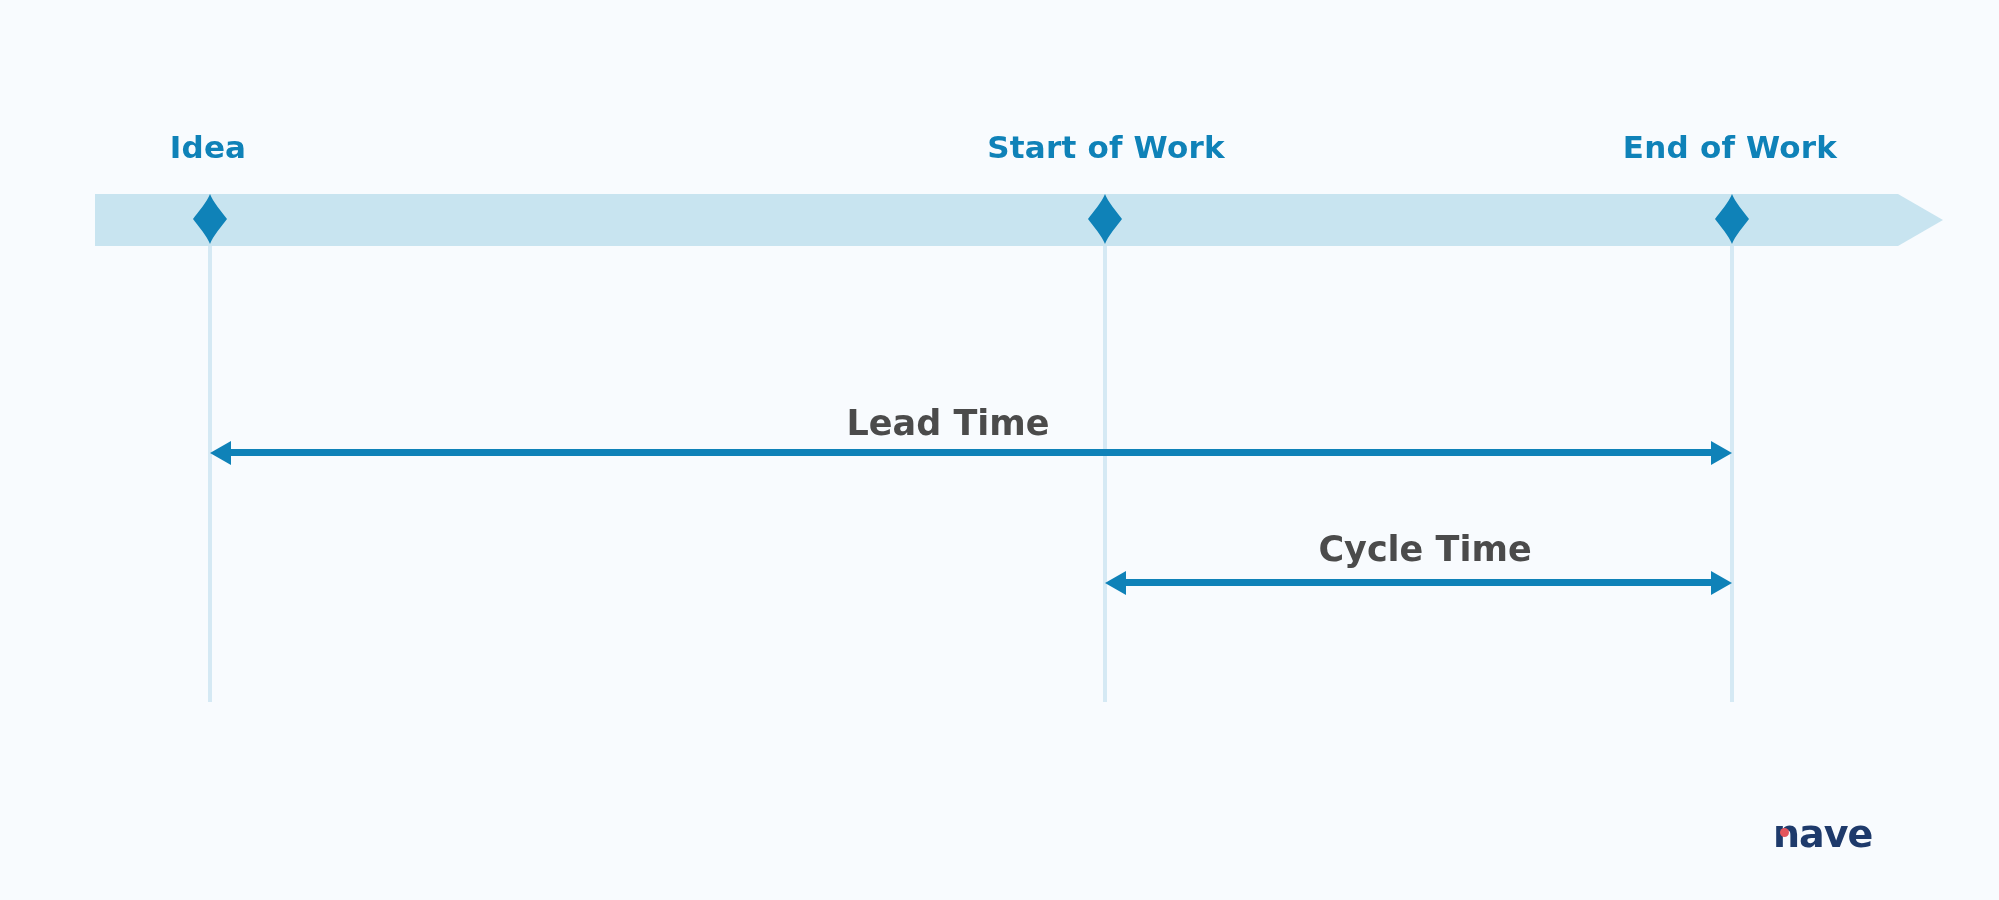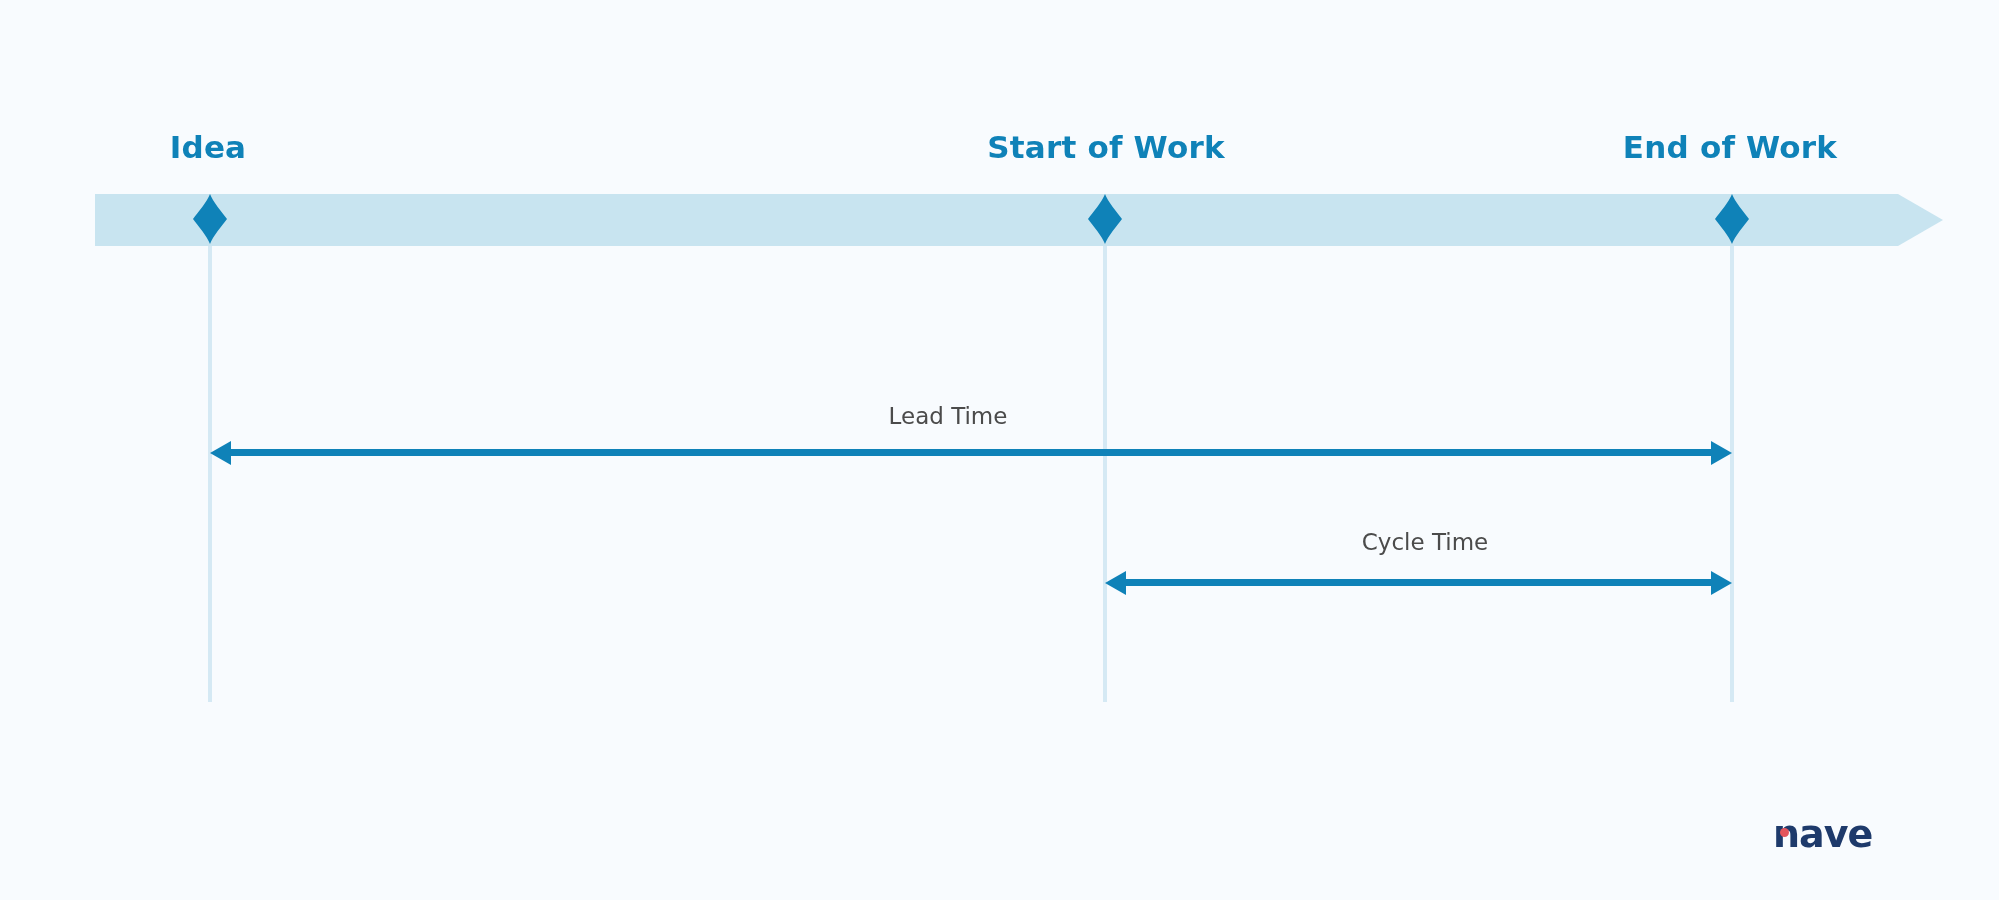--- a/index.html
+++ b/index.html
@@ -105,22 +105,22 @@
     right: 0;
     border-left: 21px solid var(--accent, #0f82b8);
   }
   .arrow-lead  { left: 210px;  top: 441px; width: 1522px; }
   .arrow-cycle { left: 1105px; top: 571px; width: 627px; }
 
   
   .measure-label {
     position: absolute;
     transform: translateX(-50%);
-    font-size: 23px;
-    font-weight: 400;
+    font-size: 35px;
+    font-weight: 700;
     color: var(--measure-text, #4b4b4b);
     white-space: nowrap;
   }
   .lbl-lead  { left: 948px;  top: 403px; }
   .lbl-cycle { left: 1425px; top: 529px; }
 
   
   .logo {
     position: absolute;
     left: 1773px;

